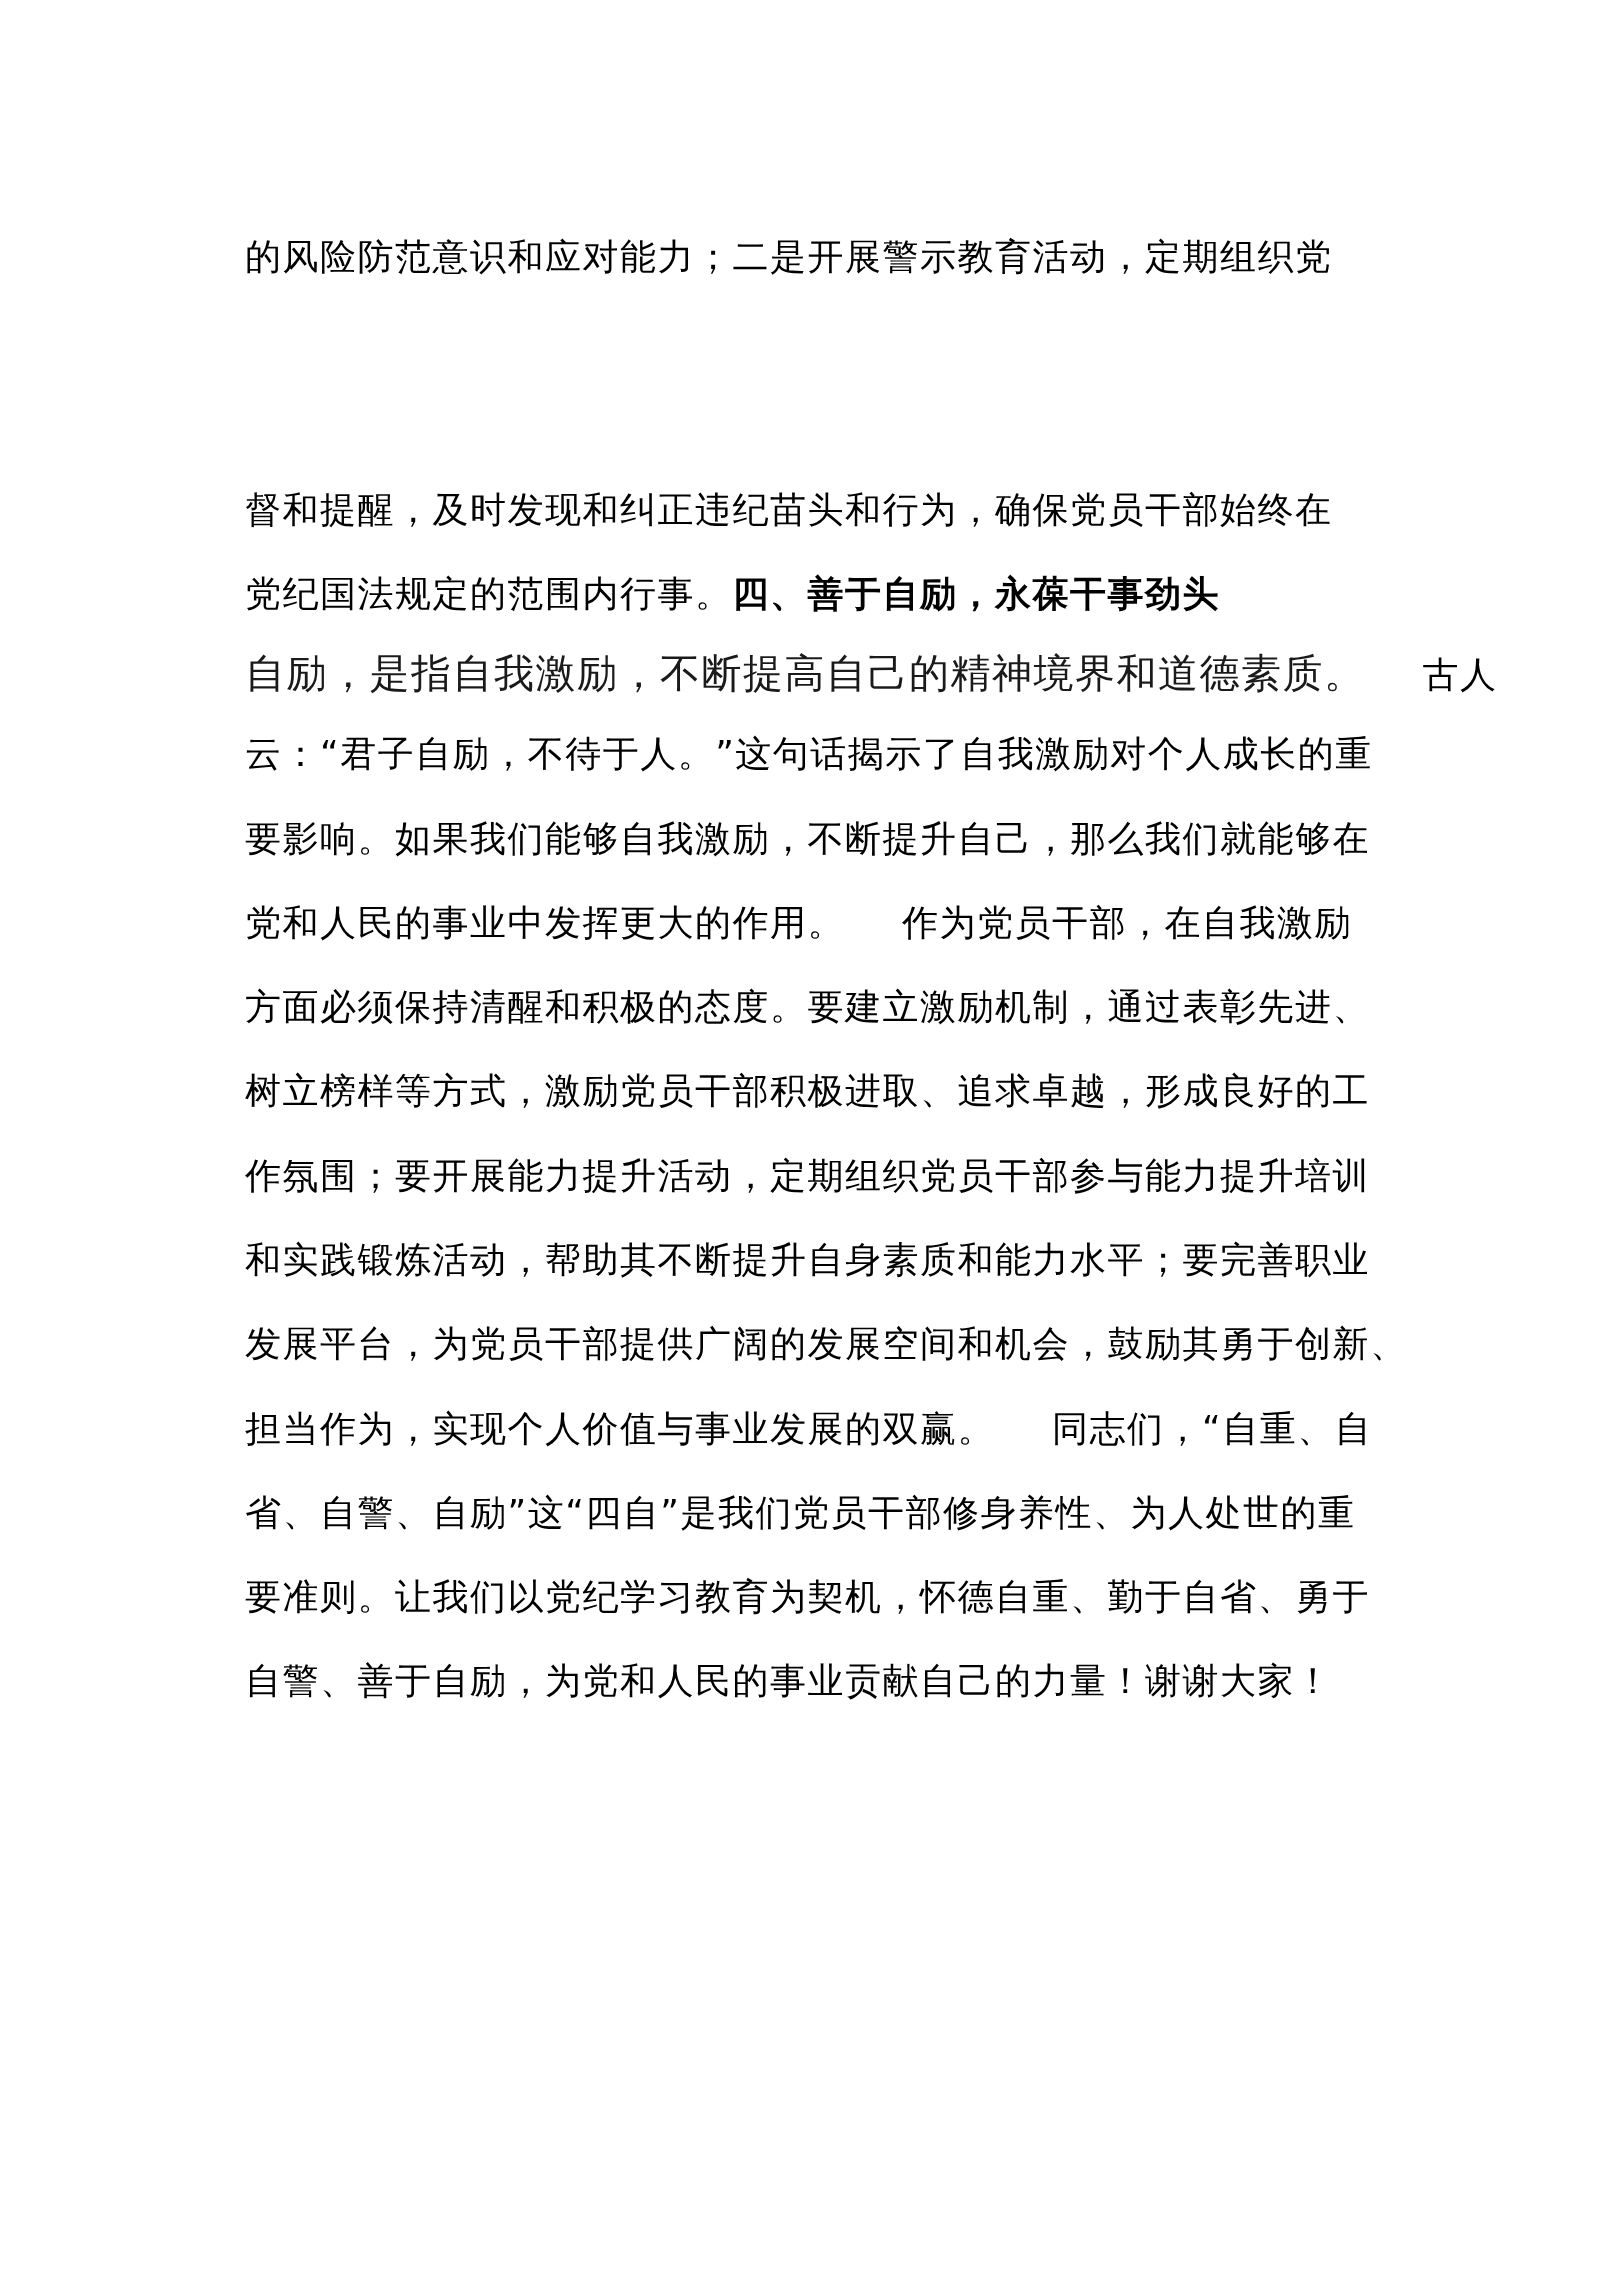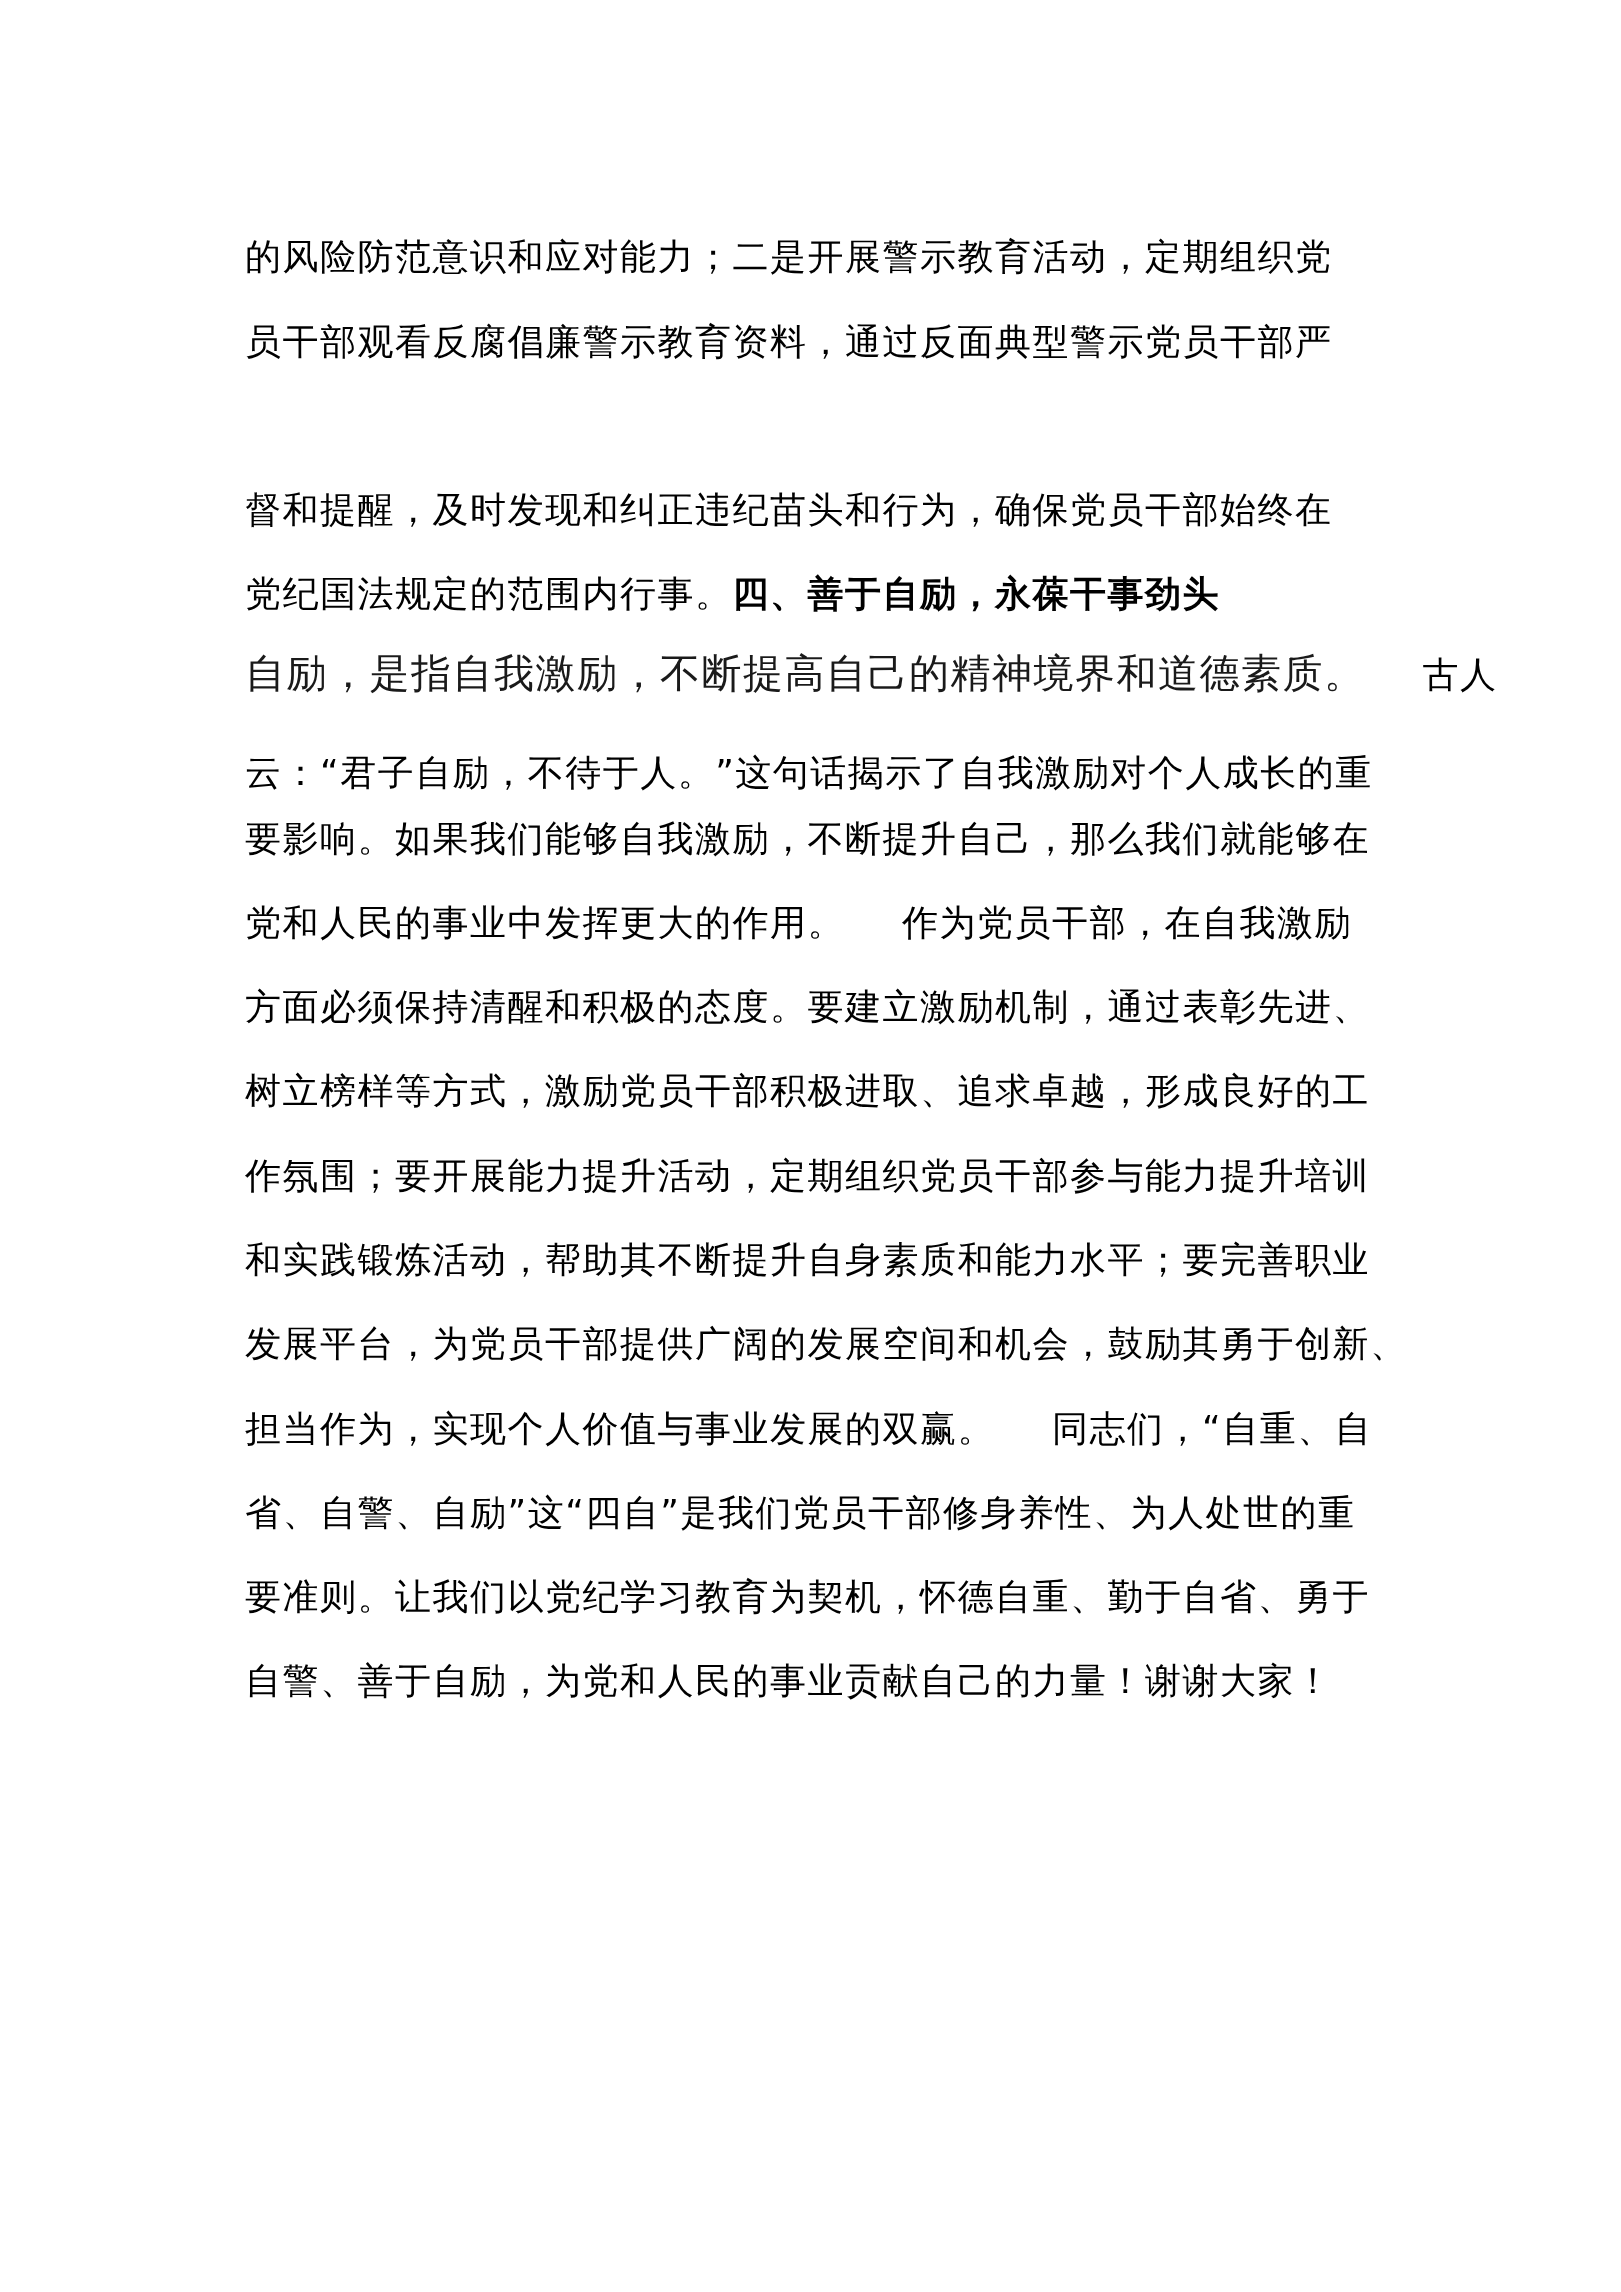--- a/index.html
+++ b/index.html
@@ -45,32 +45,31 @@
       display: inline-block;
       width: 57px;
     }
   </style>
 </head>
 <body>
 
 <div class="page">
 
   <div class="line" style="top:232px;">的风险防范意识和应对能力；二是开展警示教育活动，定期组织党</div>
-  <div class="line" style="top:317px;">员干部观看反腐倡廉警示教育资料，通过反面典型警示党员干部严</div>
   <div class="line" style="top:485px;">督和提醒，及时发现和纠正违纪苗头和行为，确保党员干部始终在</div>
 
   <div class="line" style="top:569px;">
     <span>党纪国法规定的范围内行事。</span><span class="bold">四、善于自励，永葆干事劲头</span>
   </div>
 
   <div class="line" style="top:649px;">
     <span class="serif-light">自励，是指自我激励，不断提高自己的精神境界和道德素质。</span><span class="gap"></span><span>古人</span>
   </div>
 
-  <div class="line" style="top:729px;margin-top:19px;">云：“君子自励，不待于人。”这句话揭示了自我激励对个人成长的重</div>
+  <div class="line" style="top:729px;">云：“君子自励，不待于人。”这句话揭示了自我激励对个人成长的重</div>
   <div class="line" style="top:814px;">要影响。如果我们能够自我激励，不断提升自己，那么我们就能够在</div>
 
   <div class="line" style="top:898px;">
     <span>党和人民的事业中发挥更大的作用。</span><span class="gap"></span><span>作为党员干部，在自我激励</span>
   </div>
 
   <div class="line" style="top:982px;">方面必须保持清醒和积极的态度。要建立激励机制，通过表彰先进、</div>
   <div class="line" style="top:1066px;">树立榜样等方式，激励党员干部积极进取、追求卓越，形成良好的工</div>
   <div class="line" style="top:1235px;">和实践锻炼活动，帮助其不断提升自身素质和能力水平；要完善职业</div>
   <div class="line" style="top:1151px;">作氛围；要开展能力提升活动，定期组织党员干部参与能力提升培训</div>

